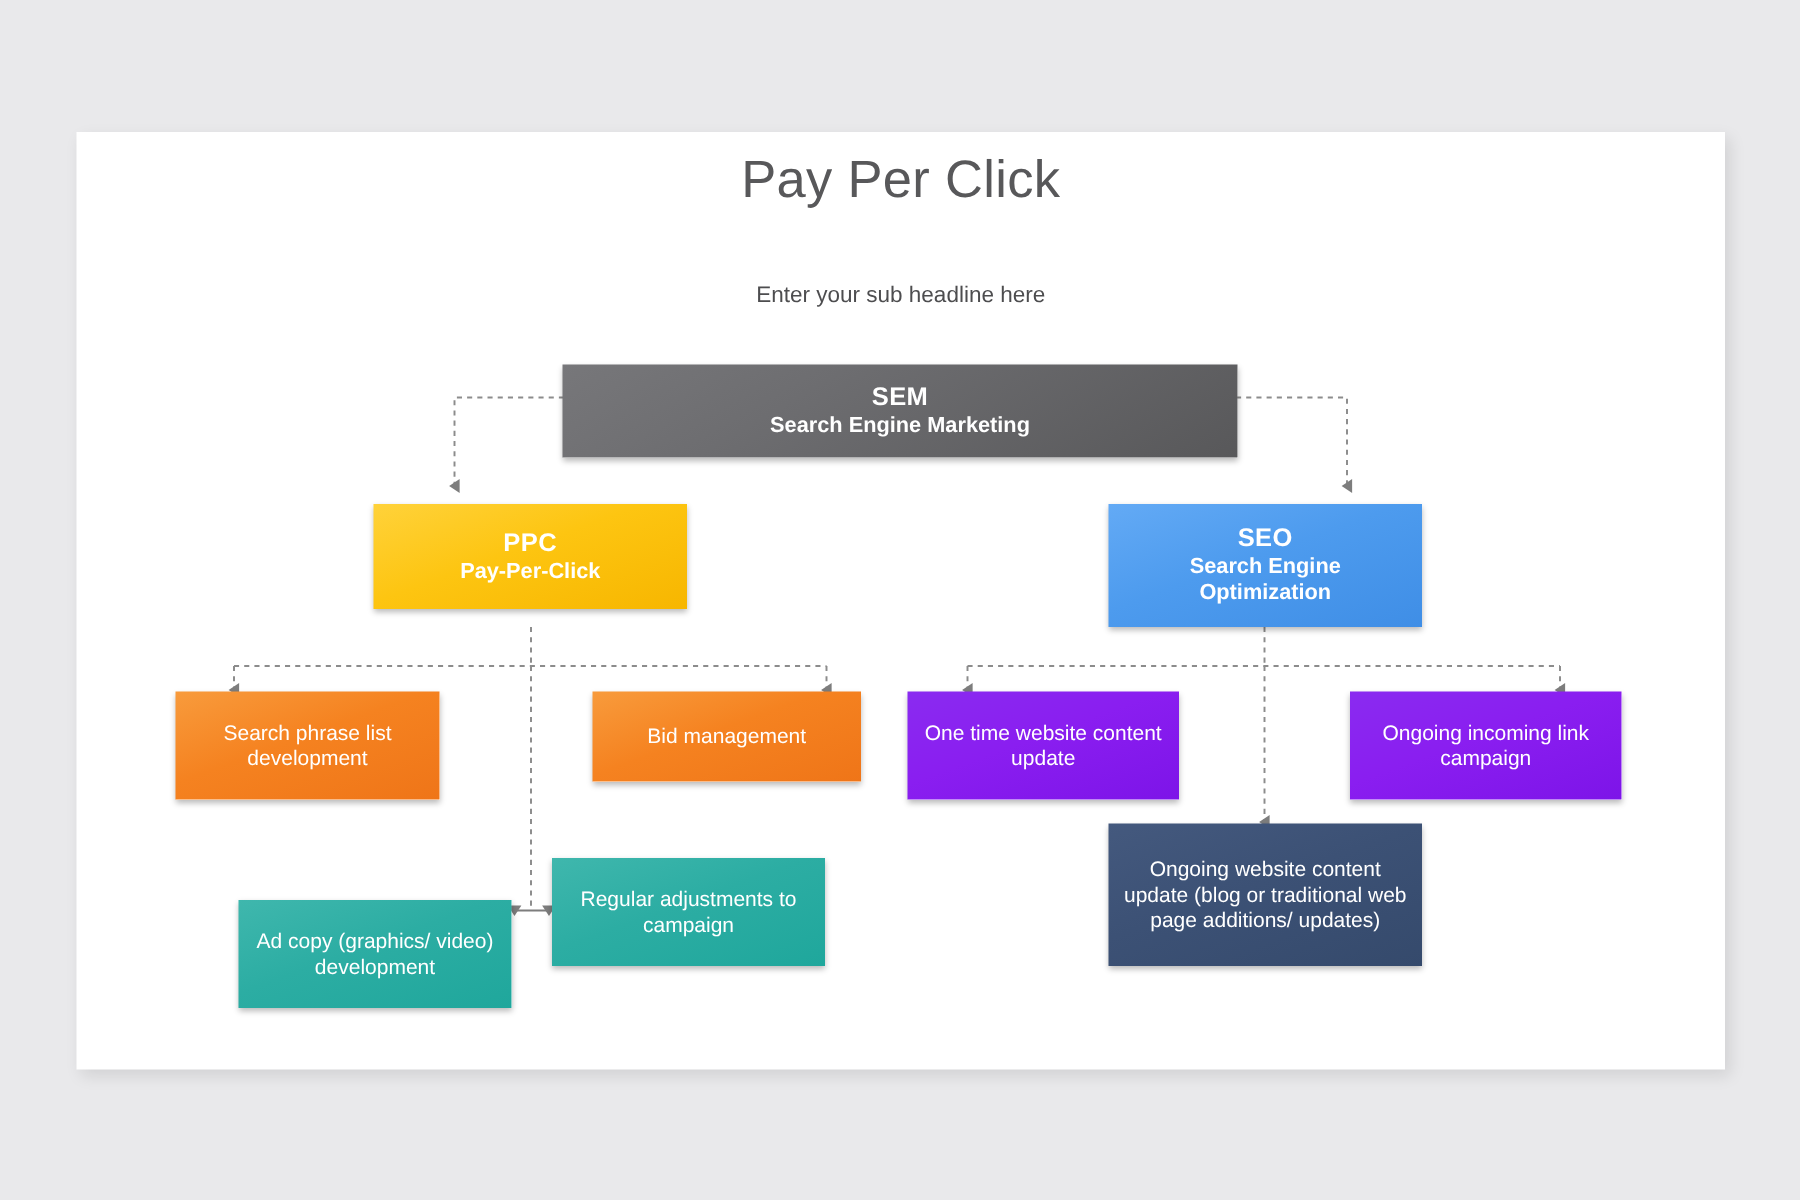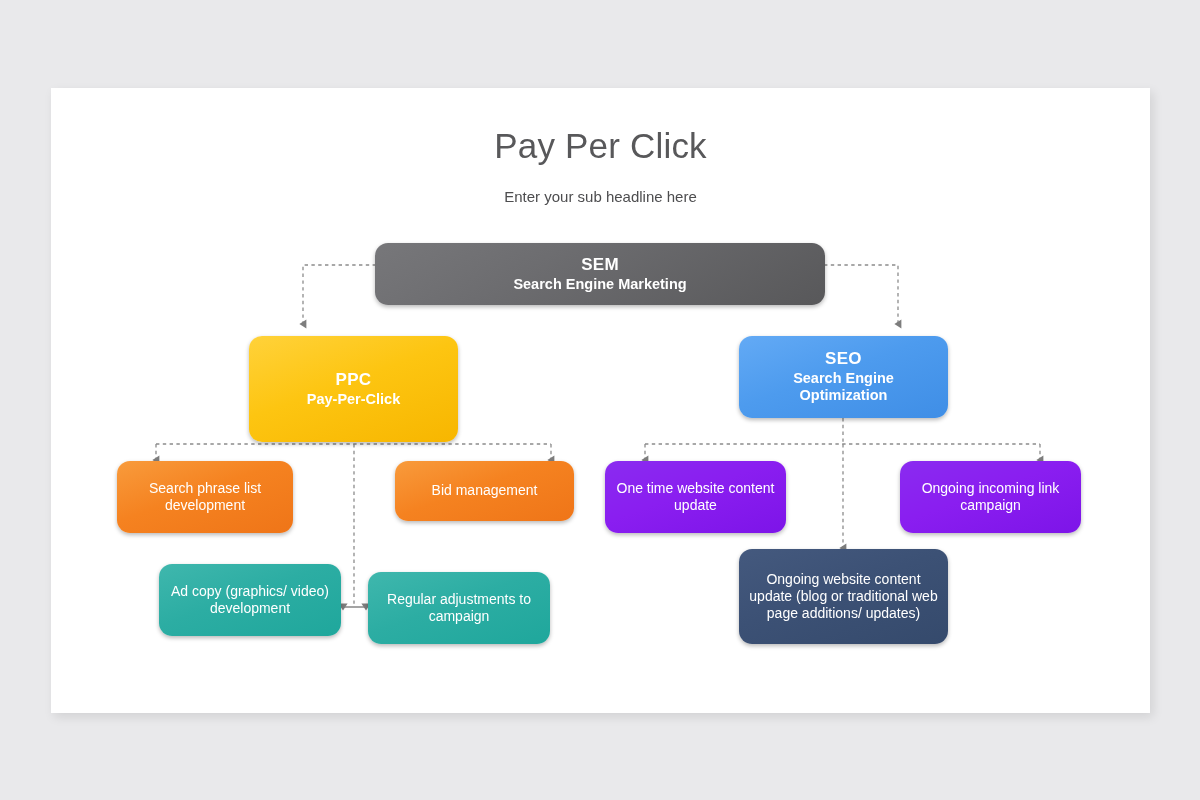--- a/index.html
+++ b/index.html
@@ -10,34 +10,34 @@
     overflow: hidden;
   }
   #slide {
     position: absolute;
     left: 51px; top: 88px;
     width: 1099px; height: 625px;
     background: #ffffff;
     box-shadow: 3px 4px 10px rgba(0,0,0,0.10);
   }
   #page-title {
-    position: absolute; left: 0; top: 38px; width: 100%;
+    position: absolute; left: 0; top: 12px; width: 100%;
     text-align: center;
     font-size: 35px; font-weight: 400; color: #58585a;
     letter-spacing: 0.2px;
   }
   #page-subtitle {
     position: absolute; left: 0; top: 100px; width: 100%;
     text-align: center;
     font-size: 15px; font-weight: 400; color: #4d4d4f;
   }
 
   .node {
     position: absolute;
-    border-radius: 13px;
+    border-radius: 0;
     display: flex;
     flex-direction: column;
     align-items: center;
     justify-content: center;
     text-align: center;
     color: #ffffff;
     line-height: 1.22;
     box-shadow: 0 2px 4px rgba(0,0,0,0.28);
     z-index: 3;
   }
@@ -99,21 +99,21 @@
     <g stroke="#7d7d7d" stroke-width="1.4" fill="none">
       <path d="M292,519 L315,519" marker-start="url(#arwL)" marker-end="url(#arw)"></path>
     </g>
   </svg>
 
   <div class="node sem" style="left:324px; top:155px; width:450px; height:62px;">
     <span class="main">SEM</span>
     <span class="sub">Search Engine Marketing</span>
   </div>
 
-  <div class="node ppc" style="left:198px; top:248px; width:209px; height:106px;">
+  <div class="node ppc" style="left:198px; top:248px; width:209px; height:70px;">
     <span class="main">PPC</span>
     <span class="sub">Pay-Per-Click</span>
   </div>
 
   <div class="node seo" style="left:688px; top:248px; width:209px; height:82px;">
     <span class="main">SEO</span>
     <span class="sub">Search Engine</span>
     <span class="sub">Optimization</span>
   </div>
 
@@ -126,21 +126,21 @@
   </div>
 
   <div class="node purple" style="left:554px; top:373px; width:181px; height:72px;">
     <span class="body">One time website content update</span>
   </div>
 
   <div class="node purple" style="left:849px; top:373px; width:181px; height:72px;justify-content:center;">
     <span class="body">Ongoing incoming link campaign</span>
   </div>
 
-  <div class="node teal" style="left:108px; top:476px; width:182px; height:72px;">
+  <div class="node teal" style="left:108px; top:512px; width:182px; height:72px;">
     <span class="body">Ad copy (graphics/ video) development</span>
   </div>
 
   <div class="node navy" style="left:688px; top:461px; width:209px; height:95px;">
     <span class="body">Ongoing website content update (blog or traditional web page additions/ updates)</span>
   </div>
 
   <div class="node teal" style="left:317px; top:484px; width:182px; height:72px;">
     <span class="body">Regular adjustments to campaign</span>
   </div>

